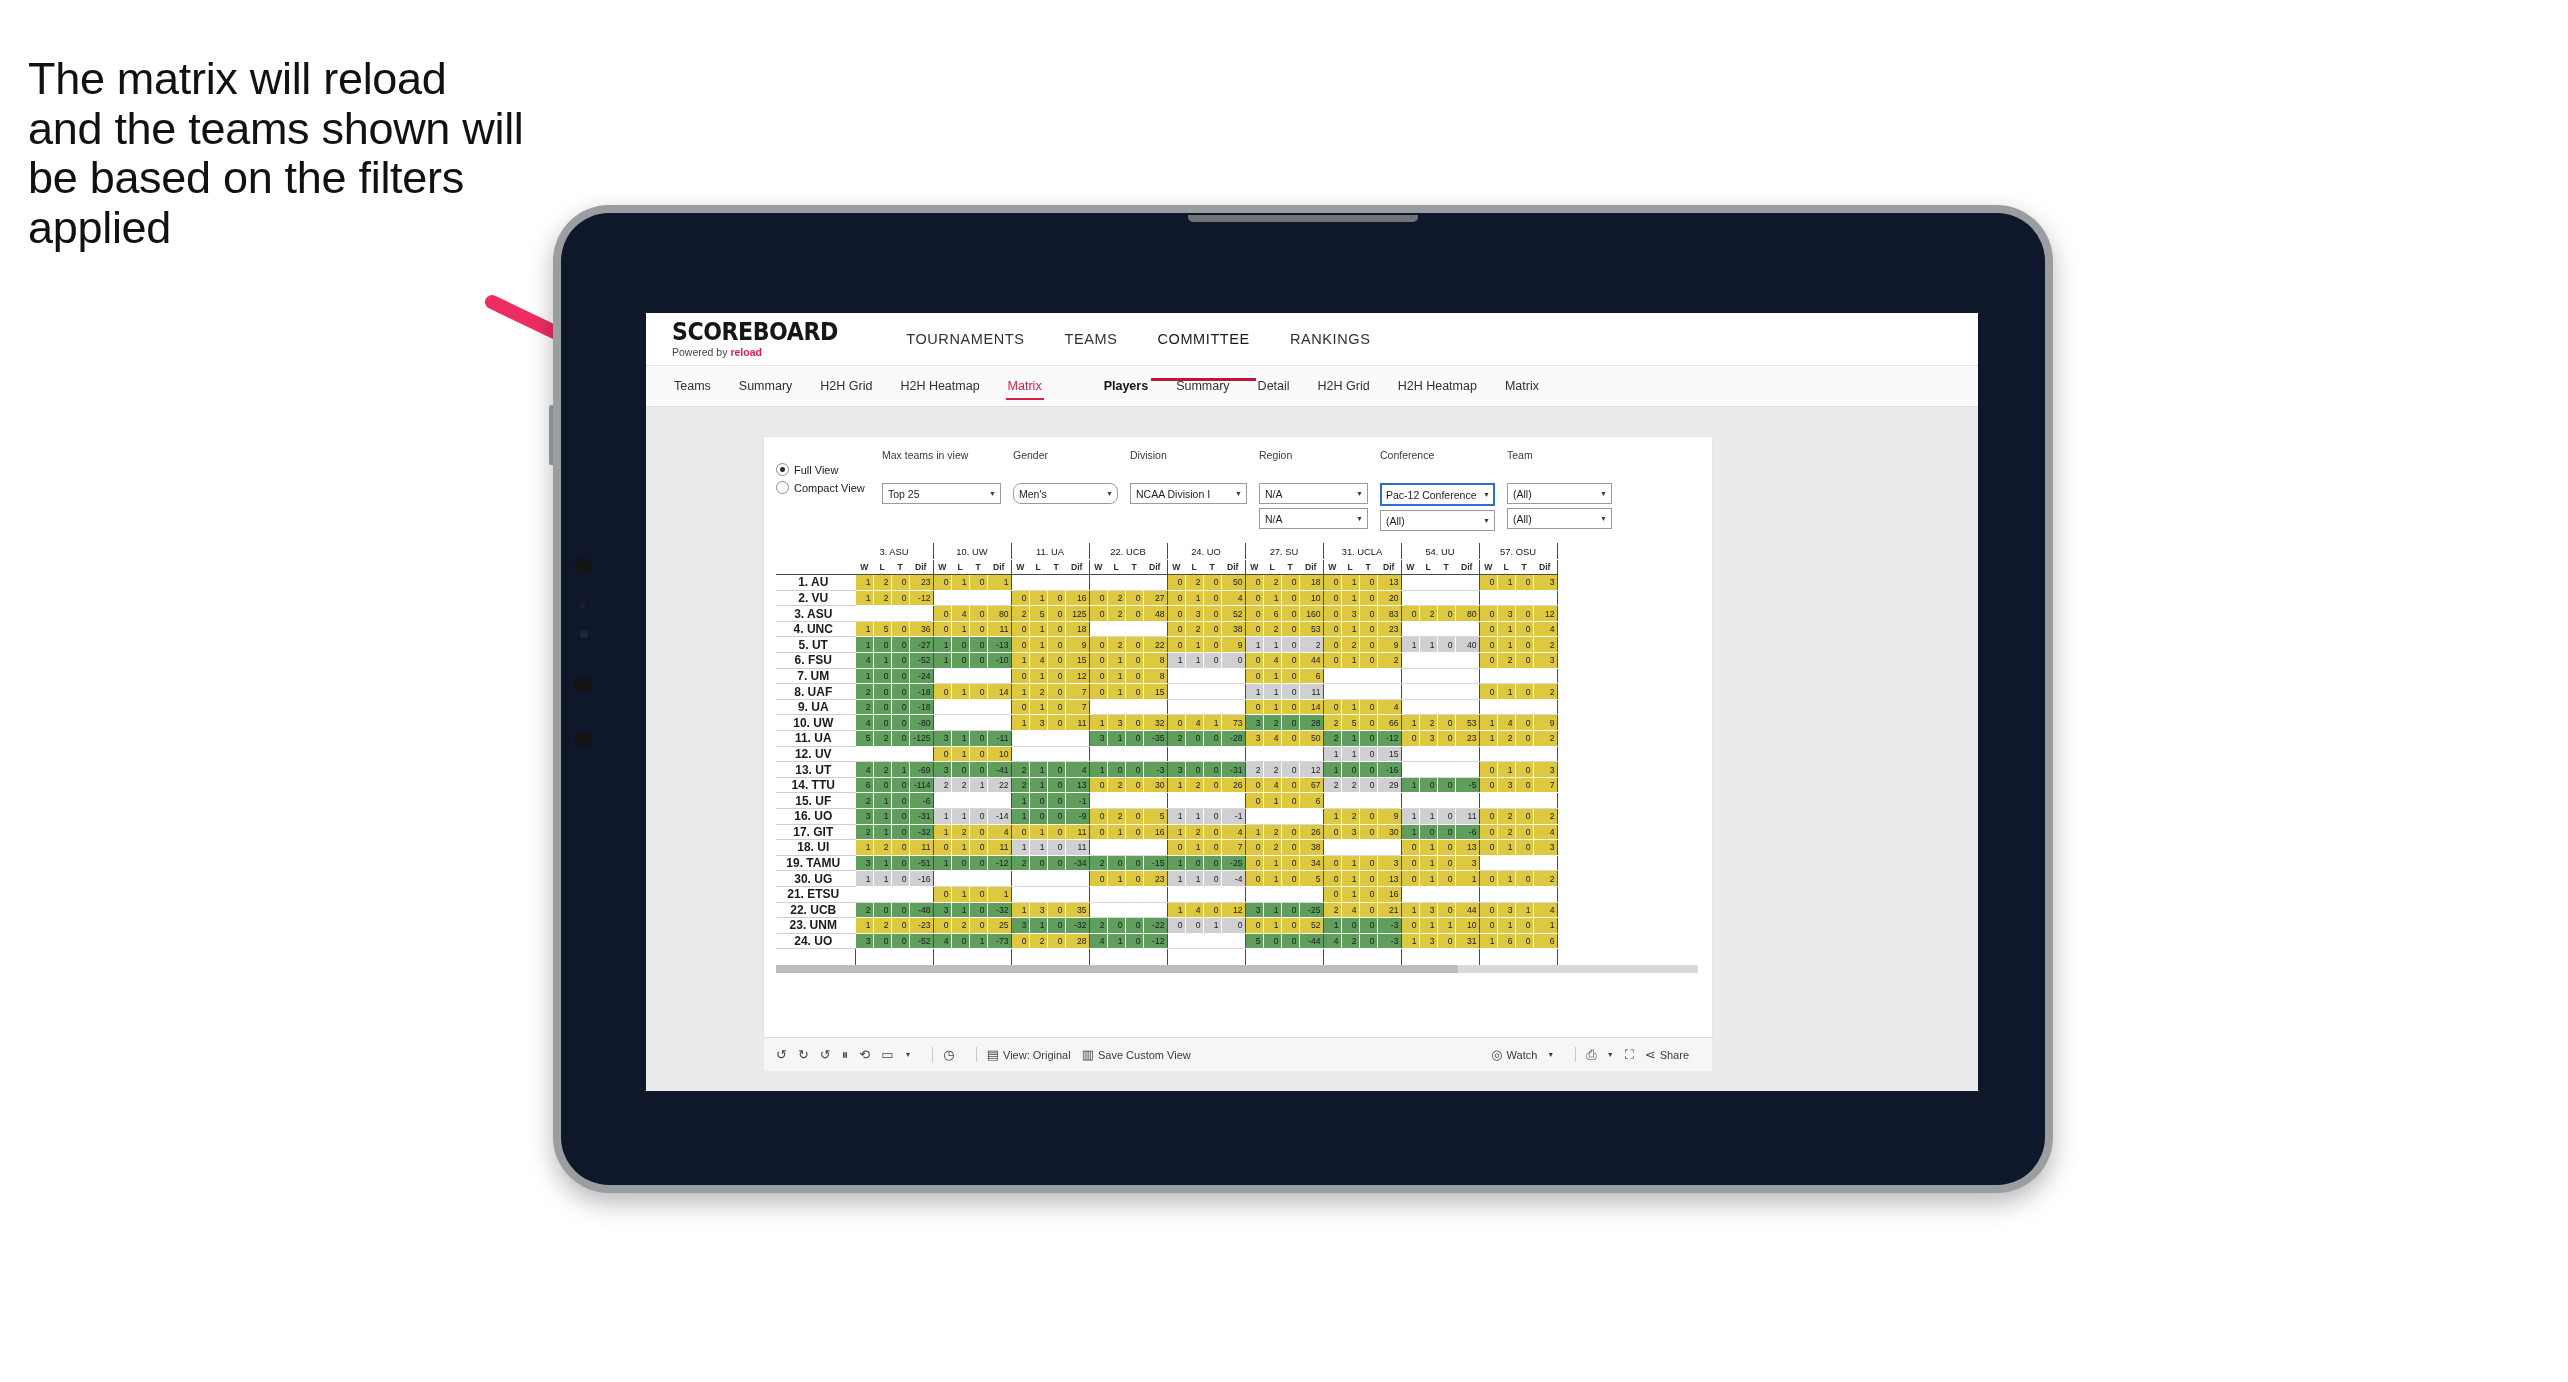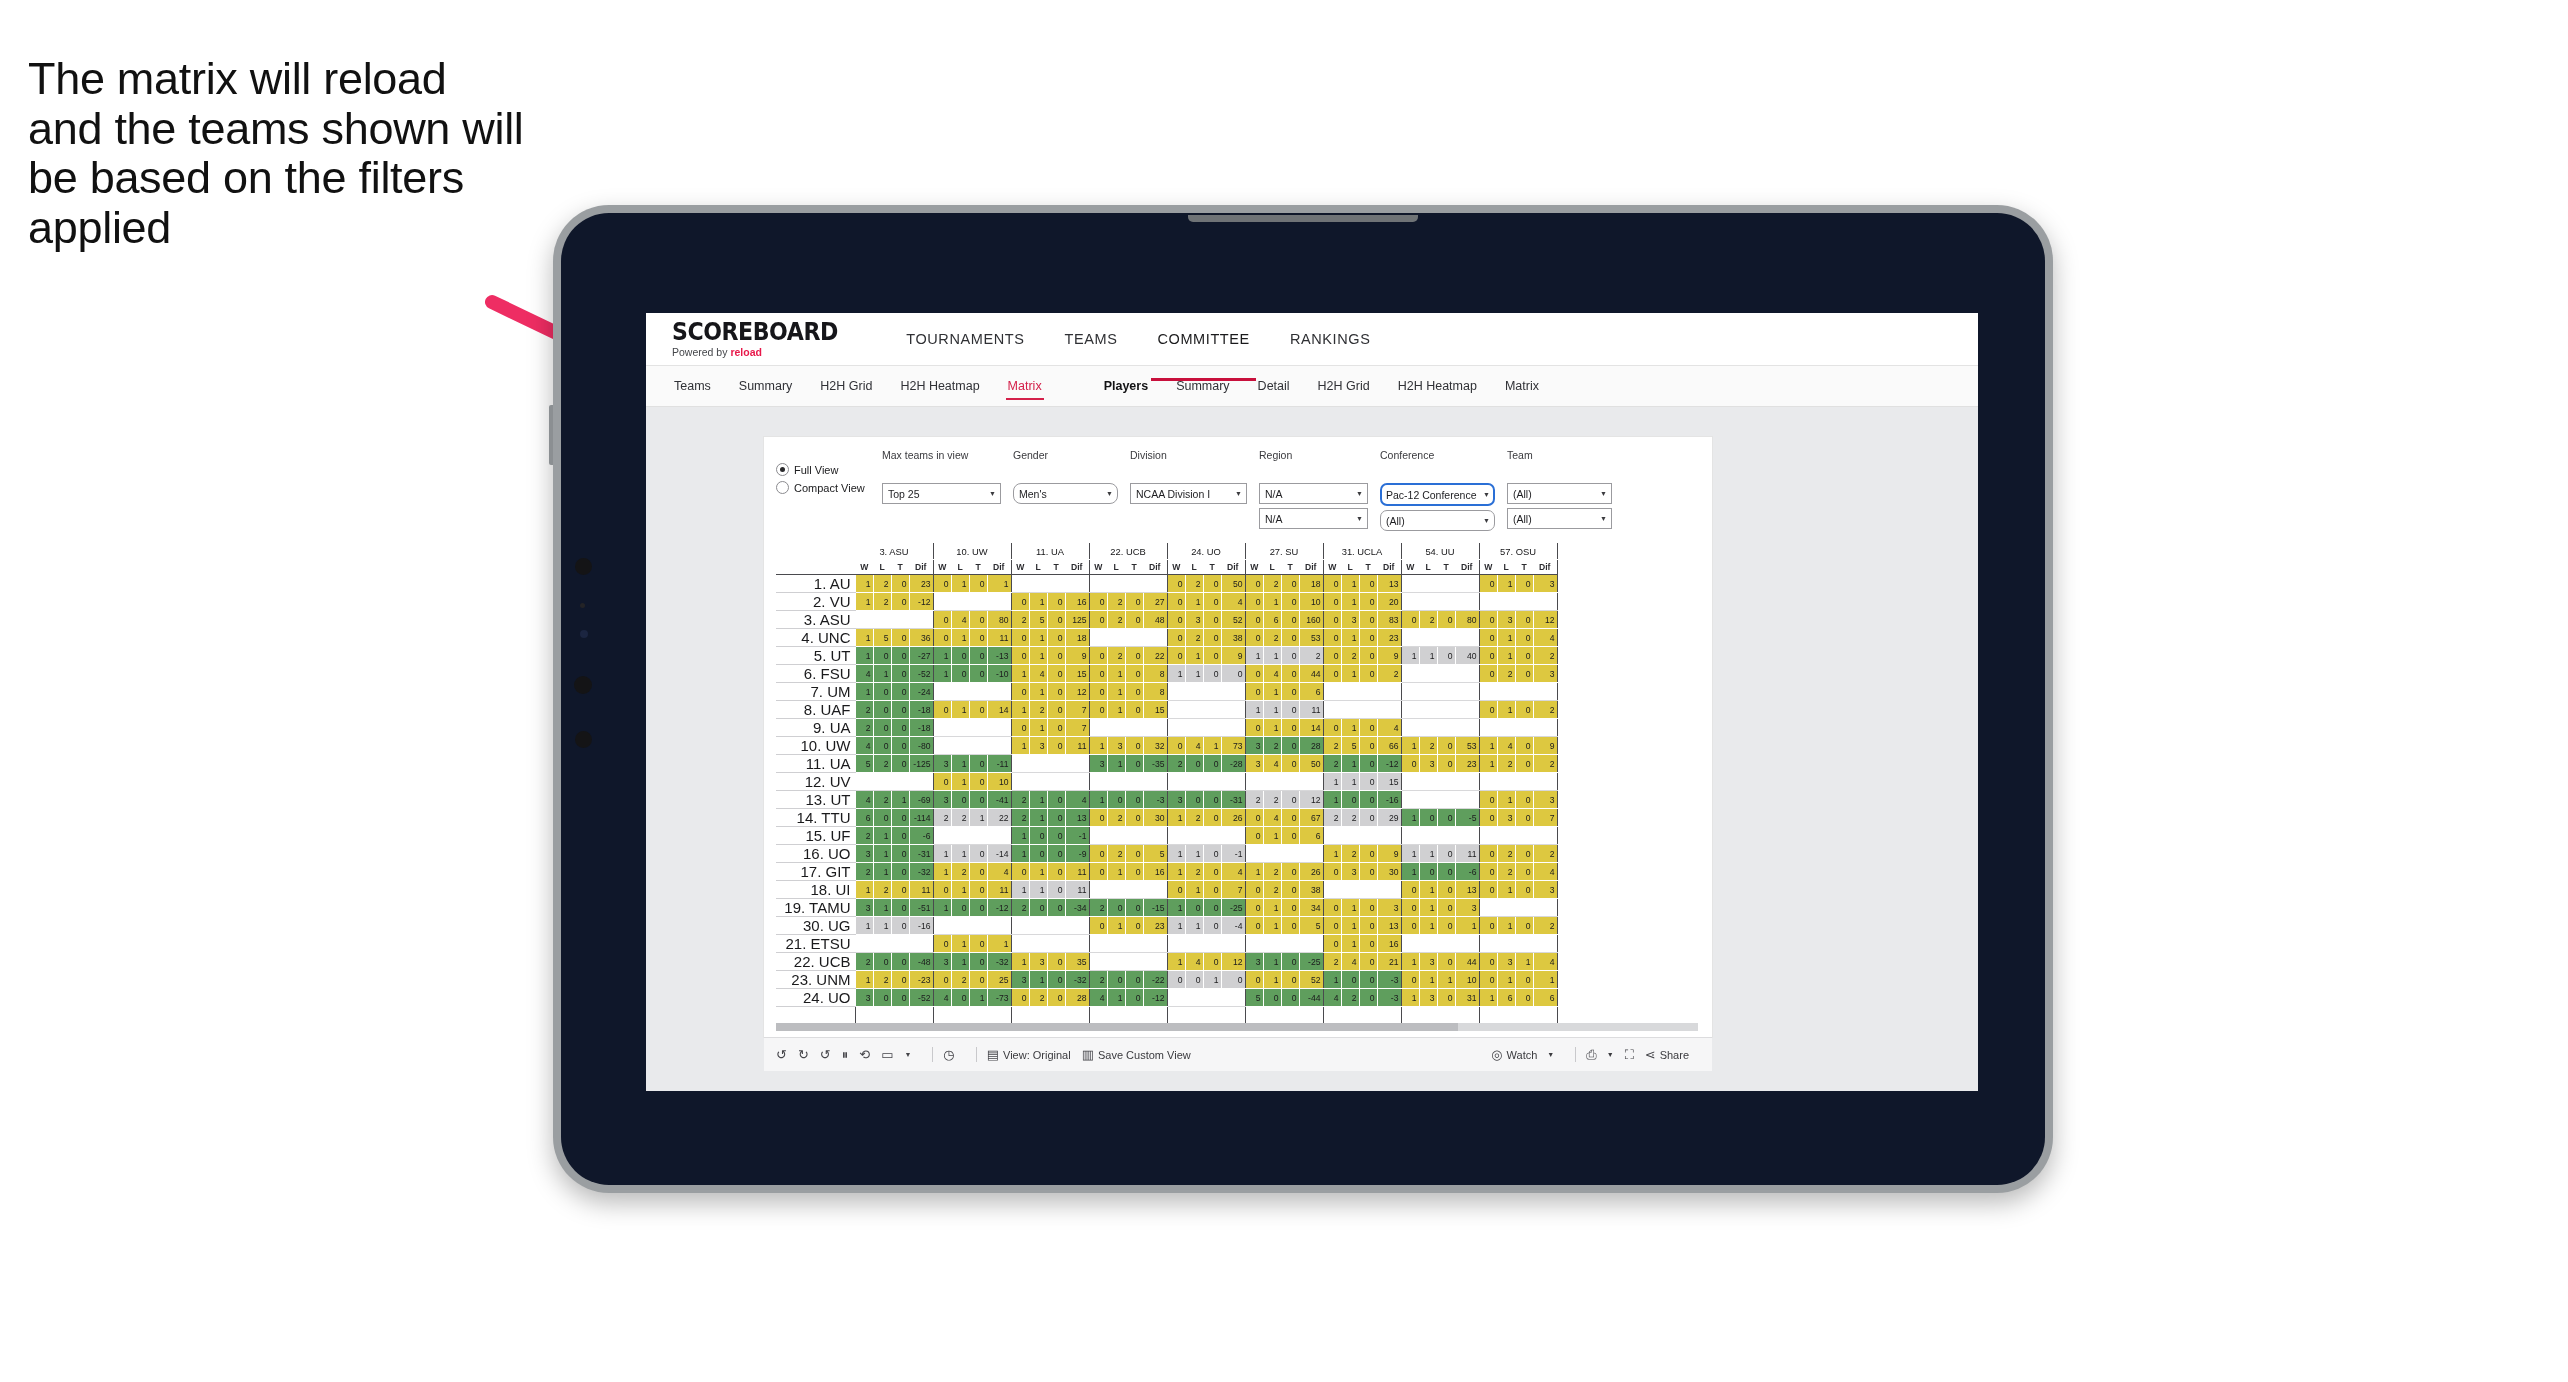--- a/index.html
+++ b/index.html
@@ -95,29 +95,30 @@
   .fgroup{margin-right:12px;}
   .flabel{font-size:10.5px;color:#3a3a3e;margin-bottom:21px;height:13px;}
   .sel-box{
     height:19px;border:1px solid #9b9b9f;background:#fff;display:flex;align-items:center;
     padding:0 4px 0 5px;font-size:10.5px;color:#1d1d20;justify-content:space-between;
     margin-bottom:4px;cursor:pointer;
   }
   .sel-box.hl{border:2px solid #2a6fd6;padding:0 3px 0 4px;}
   .caret{font-size:7px;color:#3b3b3f;margin-left:6px;}
   .w-top25{width:108px;} .w-gender{width:94px;border-radius:8px;} .w-div{width:106px;}
-  .w-region{width:98px;} .w-conf{width:104px;border-radius:7px;} .w-team{width:94px;}
+  .w-region{width:98px;} .w-conf{width:104px;} .w-team{width:94px;}
   
   #matrixwrap{padding:0 14px 0 12px;}
   table.matrix{border-collapse:collapse;font-size:8.6px;color:#1b1b1d;table-layout:fixed;}
   table.matrix td,table.matrix th{padding:0;margin:0;}
   .rowlabel{
-    width:74px;text-align:right;padding-right:5px !important;font-size:15px;
+    width:74px;text-align:center;padding-right:5px !important;font-size:12px;
     color:#1a1a1c;background:#fff;border-bottom:1px solid #cfcfd2;white-space:nowrap;
     height:14.6px;
+    font-weight:bold;
   }
   .grouphdr{
     text-align:center;font-size:9.4px;font-weight:400;color:#141416;height:16px;
     border-right:1.4px solid #4a4a4e;border-bottom:1px solid #ffffff;
   }
   .subhdr{
     text-align:center;font-size:8.6px;color:#2c2c30;height:14px;
     border-bottom:1.4px solid #4a4a4e;
   }
   .subhdr.endc{border-right:1.4px solid #4a4a4e;}

